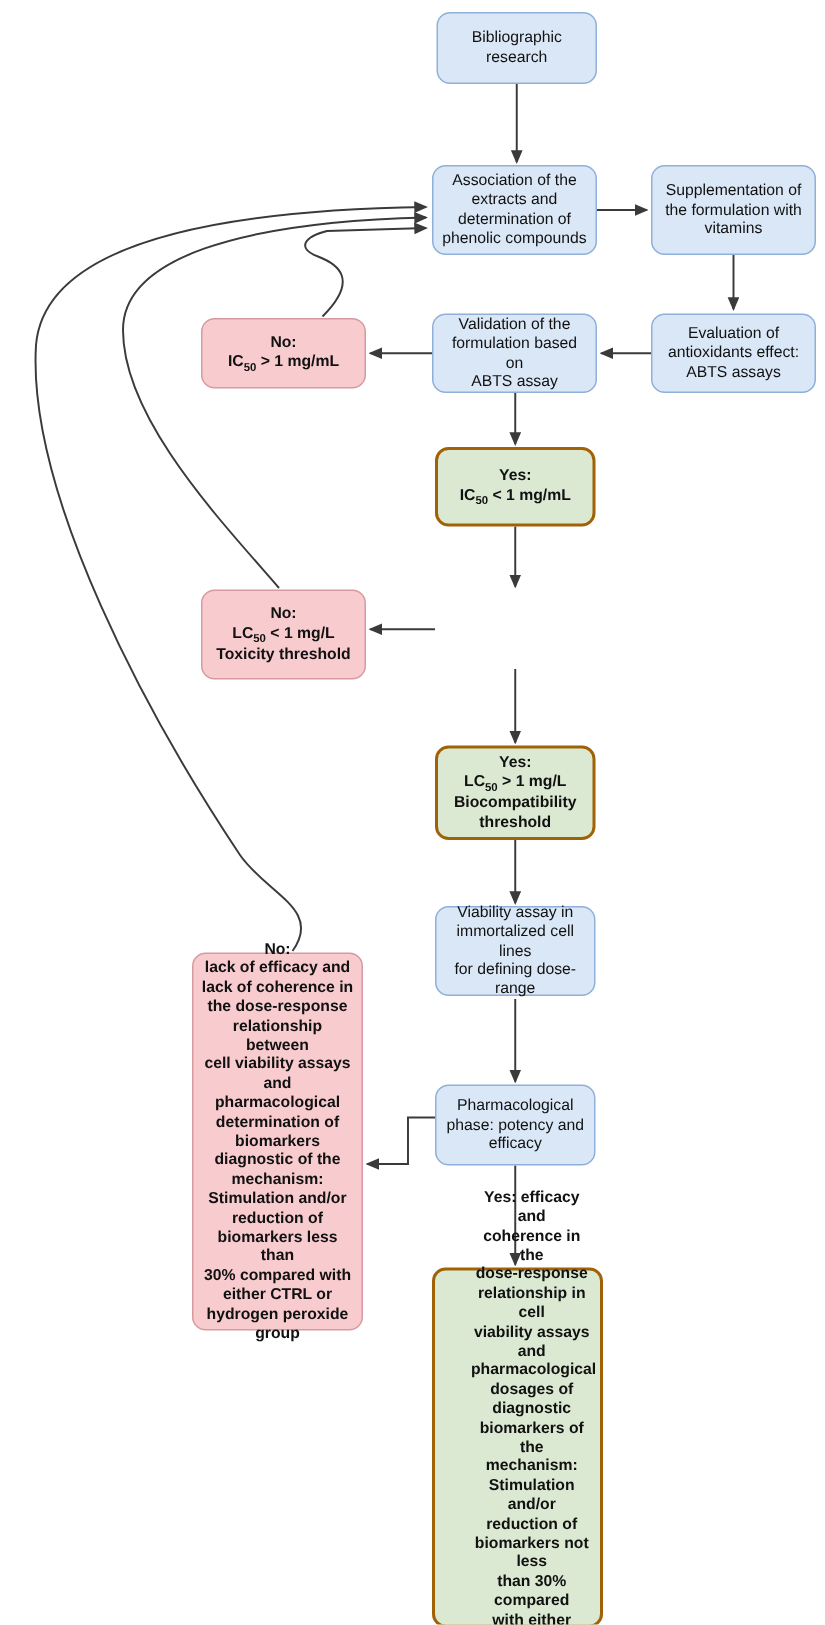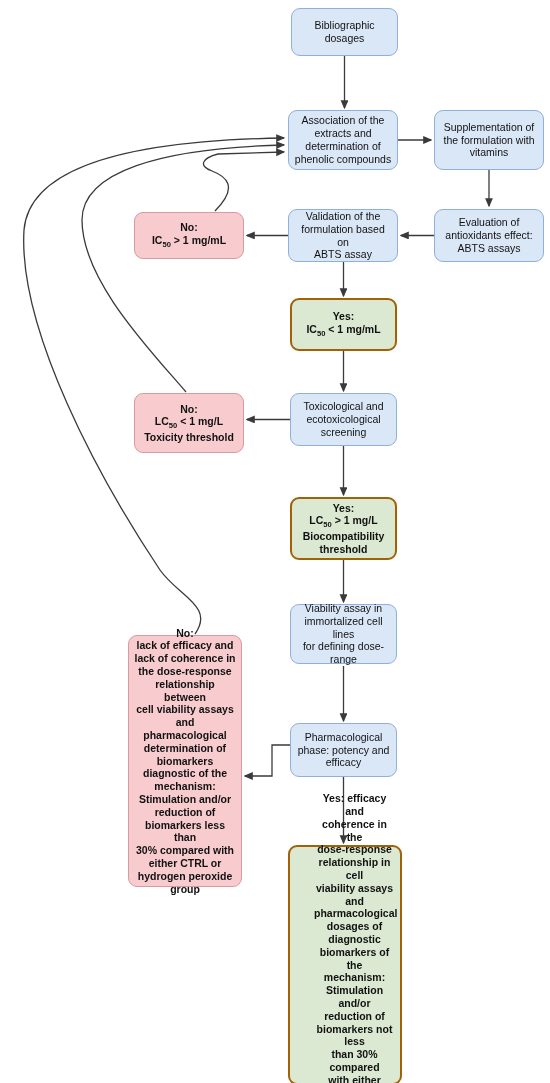--- a/index.html
+++ b/index.html
@@ -96,21 +96,21 @@
       <path d="M343.5,777 L343.5,843"></path>
 
       <path d="M215,211 C240,186 225,176 212,171 C198,166 202,158 218,154 L284,152"></path>
       <path d="M186,392 C150,350 82,280 82,220 C82,172 160,148 284,145"></path>
       <path d="M195,634 C215,606 178,596 160,570 C100,480 18,330 24,230 C30,160 150,140 284,138"></path>
     </g>
   </svg>
 
   <div class="node-box type-process" style="left:291px; top:8px; width:107px; height:48px;">
     <span class="node-text">Bibliographic
-dosages</span>
+research</span>
   </div>
 
   <div class="node-box type-process" style="left:288px; top:110px; width:110px; height:60px;">
     <span class="node-text">Association of the
 extracts and
 determination of
 phenolic compounds</span>
   </div>
 
   <div class="node-box type-process" style="left:434px; top:209px; width:110px; height:53px;">
@@ -132,25 +132,20 @@
   </div>
 
   <div class="node-box type-no" style="left:134px; top:212px; width:110px; height:47px;">
     <span class="node-text">No:<br>IC<span class="sub">50</span> &gt; 1 mg/mL</span>
   </div>
 
   <div class="node-box type-yes" style="left:290px; top:298px; width:107px; height:53px;">
     <span class="node-text">Yes:<br>IC<span class="sub">50</span> &lt; 1 mg/mL</span>
   </div>
 
-  <div class="node-box type-process" style="left:290px; top:393px; width:107px; height:53px;">
-    <span class="node-text">Toxicological and
-ecotoxicological
-screening</span>
-  </div>
 
   <div class="node-box type-no" style="left:134px; top:393px; width:110px; height:60px;">
     <span class="node-text">No:<br>LC<span class="sub">50</span> &lt; 1 mg/L<br>Toxicity threshold</span>
   </div>
 
   <div class="node-box type-yes" style="left:290px; top:497px; width:107px; height:63px;">
     <span class="node-text">Yes:<br>LC<span class="sub">50</span> &gt; 1 mg/L<br>Biocompatibility<br>threshold</span>
   </div>
 
   <div class="node-box type-process" style="left:290px; top:604px; width:107px; height:60px;">

